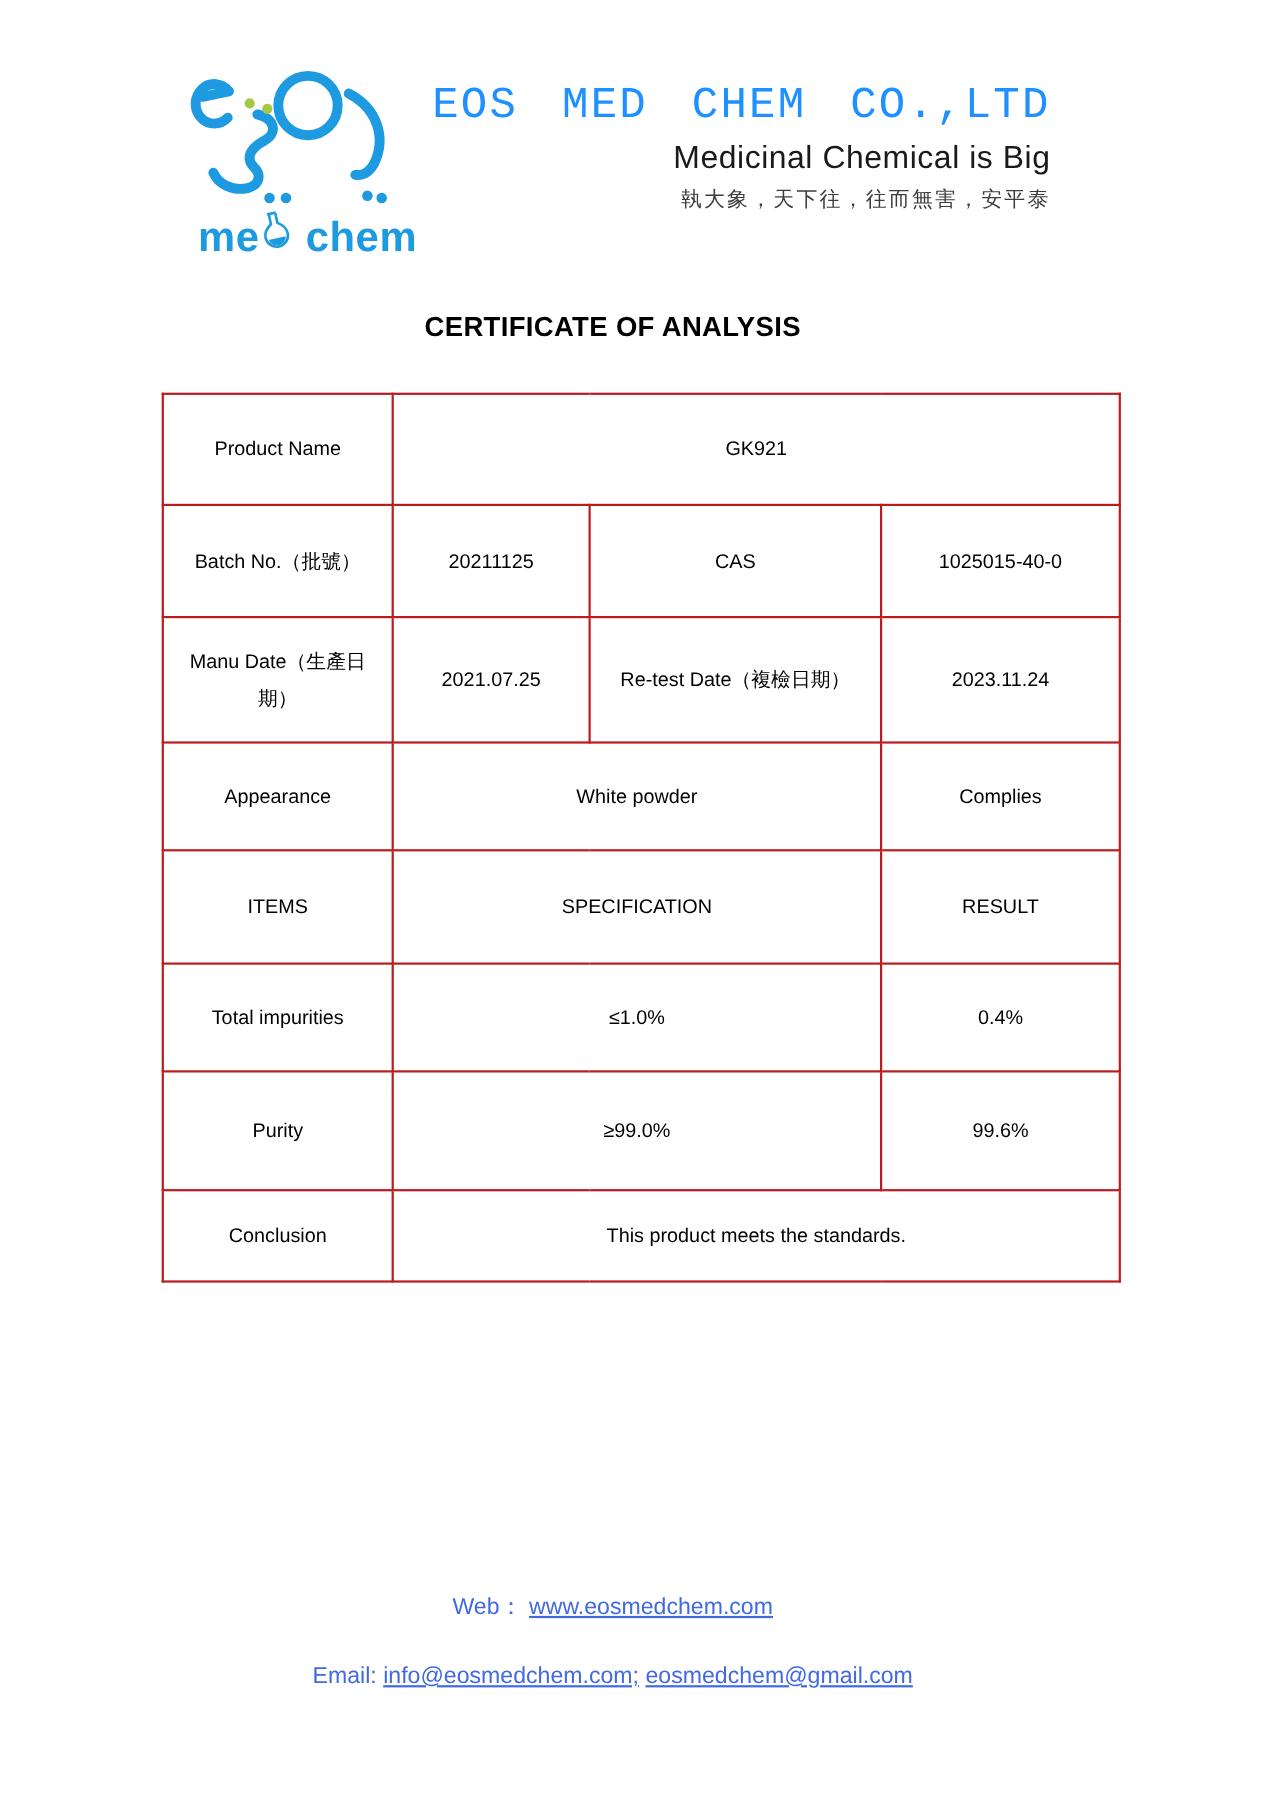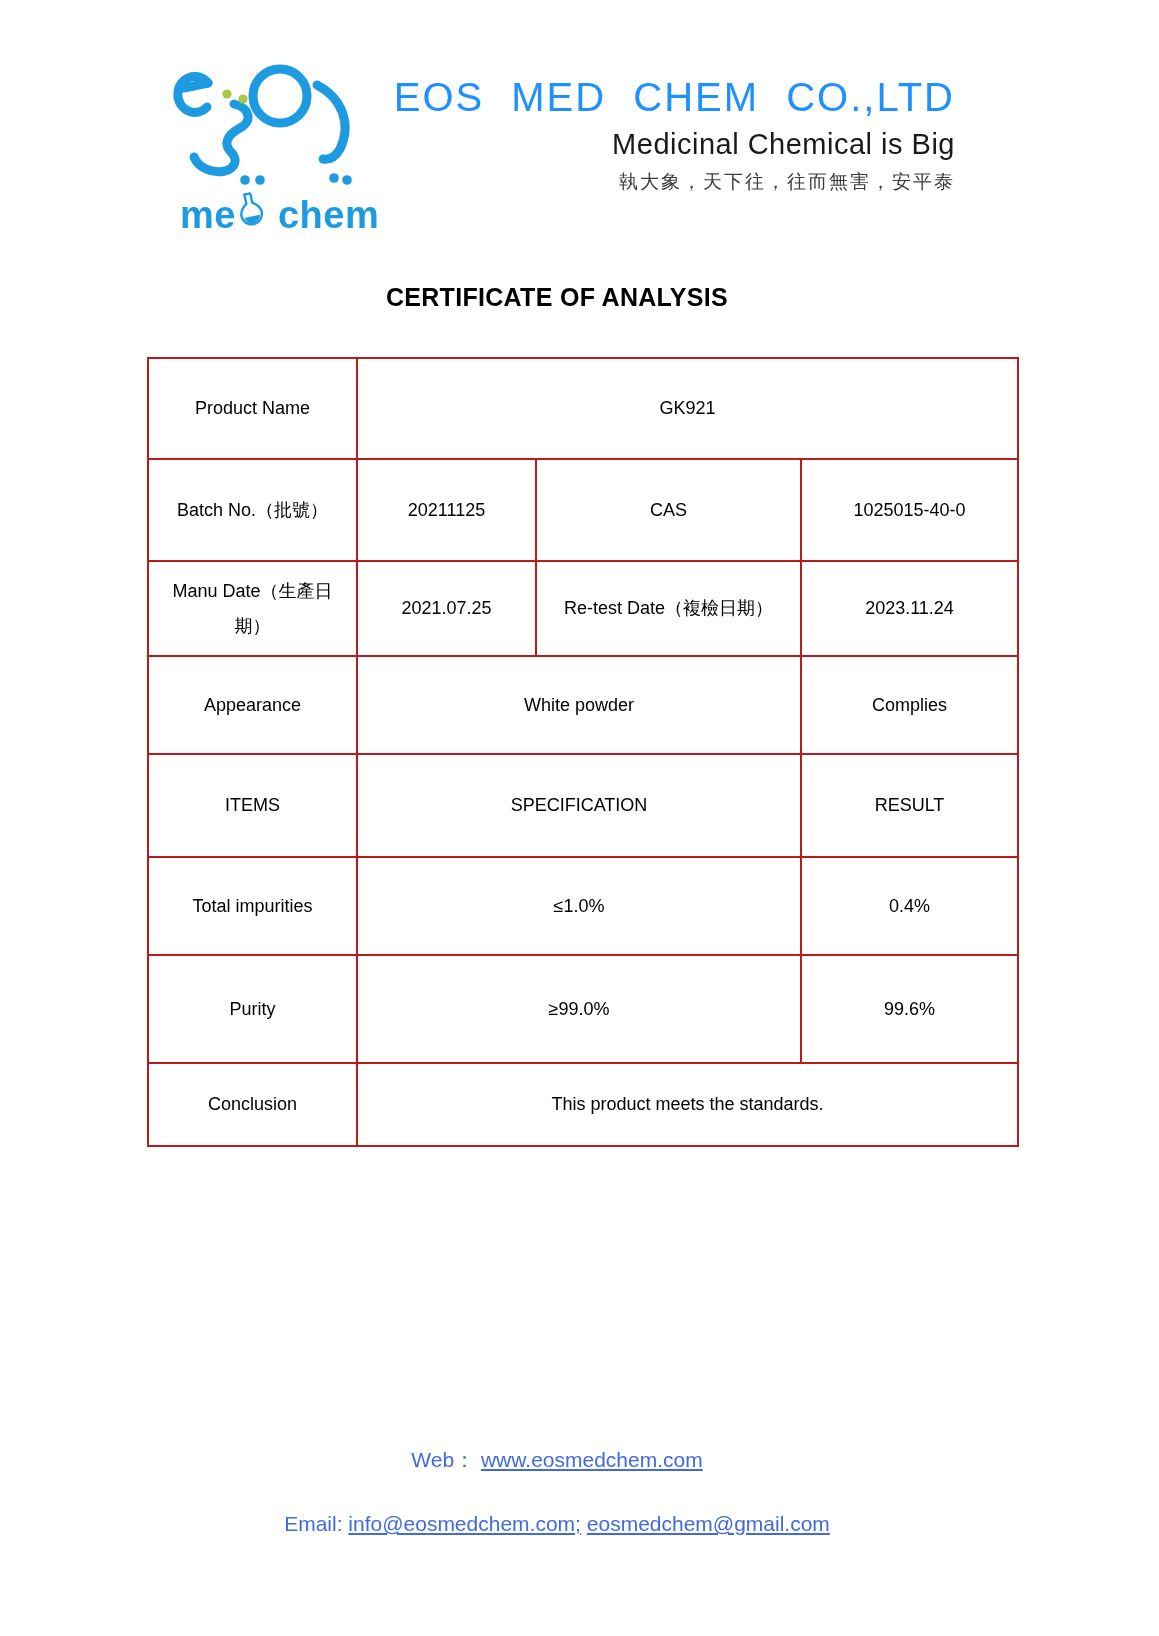--- a/index.html
+++ b/index.html
@@ -16,21 +16,21 @@
   .logo-wordmark{
     position:absolute;left:8px;top:134px;
     display:flex;align-items:flex-end;
     font-weight:bold;font-size:38px;color:#1E9BE0;
     letter-spacing:0.5px;
   }
   .logo-wordmark .flask{margin:0 14px 2px 3px;transform:rotate(-12deg);}
   
   .head{position:absolute;top:74px;right:204px;text-align:right;}
   .company{
-    font-family:Liberation Sans, sans-serif;
+    font-family:Liberation Mono, monospace;
     font-size:40px;color:#1E90FF;
     letter-spacing:2px;word-spacing:14px;
     white-space:nowrap;line-height:1.15;
   }
   .tagline{
     font-size:29px;color:#1a1a1a;margin-top:9px;
     letter-spacing:0.5px;white-space:nowrap;line-height:1.1;
   }
   .motto{
     font-family:"DejaVu Serif", serif;
@@ -122,21 +122,21 @@
         <tr style="height:101px">
       <td>Product Name</td>
       <td colspan="3">GK921</td>
     </tr>
     <tr style="height:102px">
       <td>Batch No.（批號）</td>
       <td>20211125</td>
       <td>CAS</td>
       <td>1025015-40-0</td>
     </tr>
-    <tr style="height:95px">
+    <tr style="height:114px">
       <td>Manu Date（生產日期）</td>
       <td>2021.07.25</td>
       <td>Re-test Date（複檢日期）</td>
       <td>2023.11.24</td>
     </tr>
     <tr style="height:98px">
       <td>Appearance</td>
       <td colspan="2">White powder</td>
       <td>Complies</td>
     </tr>

